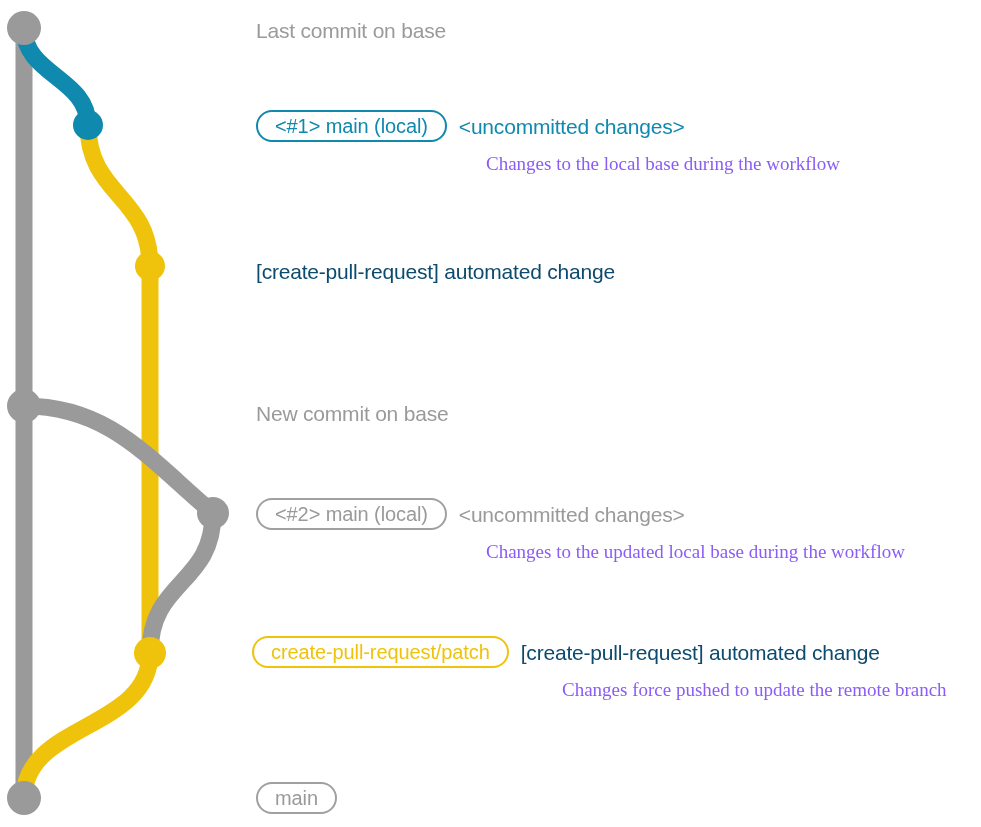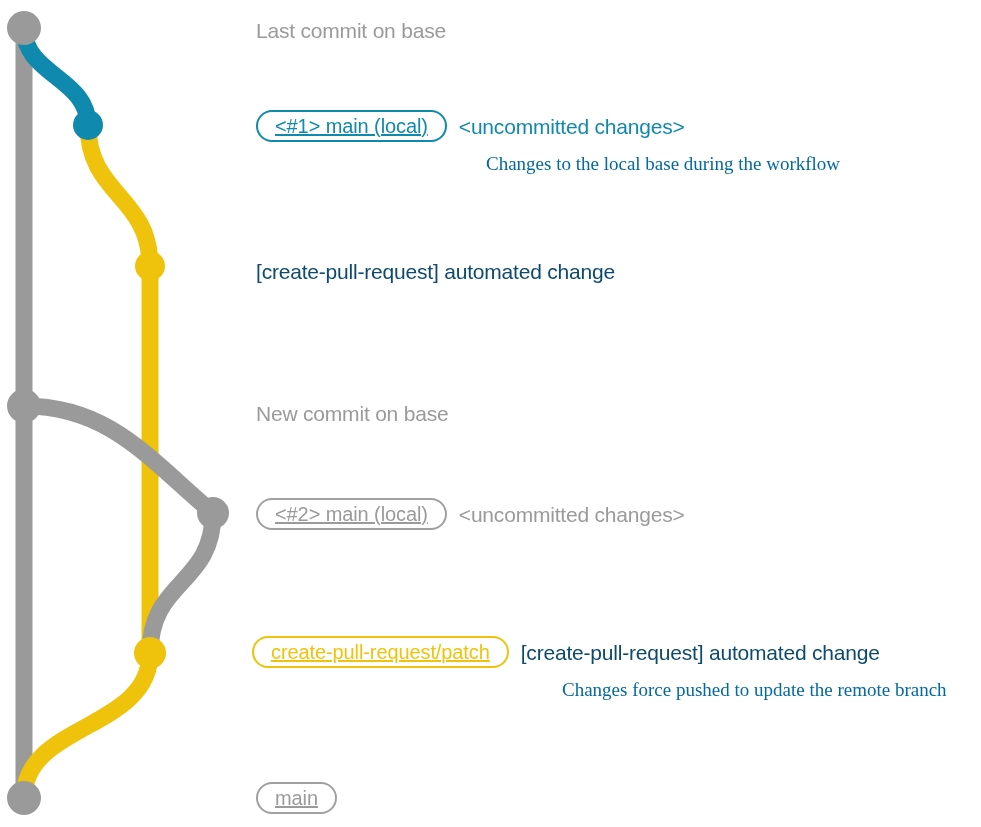--- a/index.html
+++ b/index.html
@@ -54,21 +54,20 @@
     height: 32px;
     box-sizing: border-box;
     padding: 0 17px;
     border-radius: 17px;
     border: 2px solid #999999;
     color: #999999;
     font-size: 20px;
     line-height: 1;
     letter-spacing: -0.1px;
     background: #ffffff;
-    text-decoration: underline;
   }
   .pill.teal   { border-color: #1089AE; color: #1089AE; }
   .pill.yellow { border-color: #EFC30B; color: #EFC30B; }
   .pill.gray   { border-color: #A0A0A0; color: #9A9A9A; }
 
   
   .headline {
     font-size: 21px;
     line-height: 1;
     letter-spacing: -0.2px;
@@ -79,21 +78,21 @@
   .headline.gray   { color: #9A9A9A; }
 
   
   .row.standalone .headline { display: block; }
 
   
   .subtext {
     font-family: "Liberation Serif", serif;
     font-size: 19px;
     line-height: 1;
-    color: #0369a1;
+    color: #8b5cf6;
     margin-top: 11px;
     white-space: nowrap;
     text-align: center;
   }
 </style>
 </head>
 <body>
 
 <svg id="graph-layer" viewBox="0 0 981 827" width="981" height="827" xmlns="http://www.w3.org/2000/svg">
 
@@ -151,20 +150,21 @@
     <div class="row-main">
       <span class="headline gray">New commit on base</span>
     </div>
   </div>
 
   <div class="row" style="left:256px; top:497px;">
     <div class="row-main">
       <span class="pill gray">&lt;#2&gt; main (local)</span>
       <span class="headline gray">&lt;uncommitted changes&gt;</span>
     </div>
+    <div class="subtext" style="margin-left:230px;">Changes to the updated local base during the workflow</div>
   </div>
 
   <div class="row" style="left:252px; top:635px;">
     <div class="row-main">
       <span class="pill yellow">create-pull-request/patch</span>
       <span class="headline yellow">[create-pull-request] automated change</span>
     </div>
     <div class="subtext" style="margin-left:310px;">Changes force pushed to update the remote branch</div>
   </div>
 

